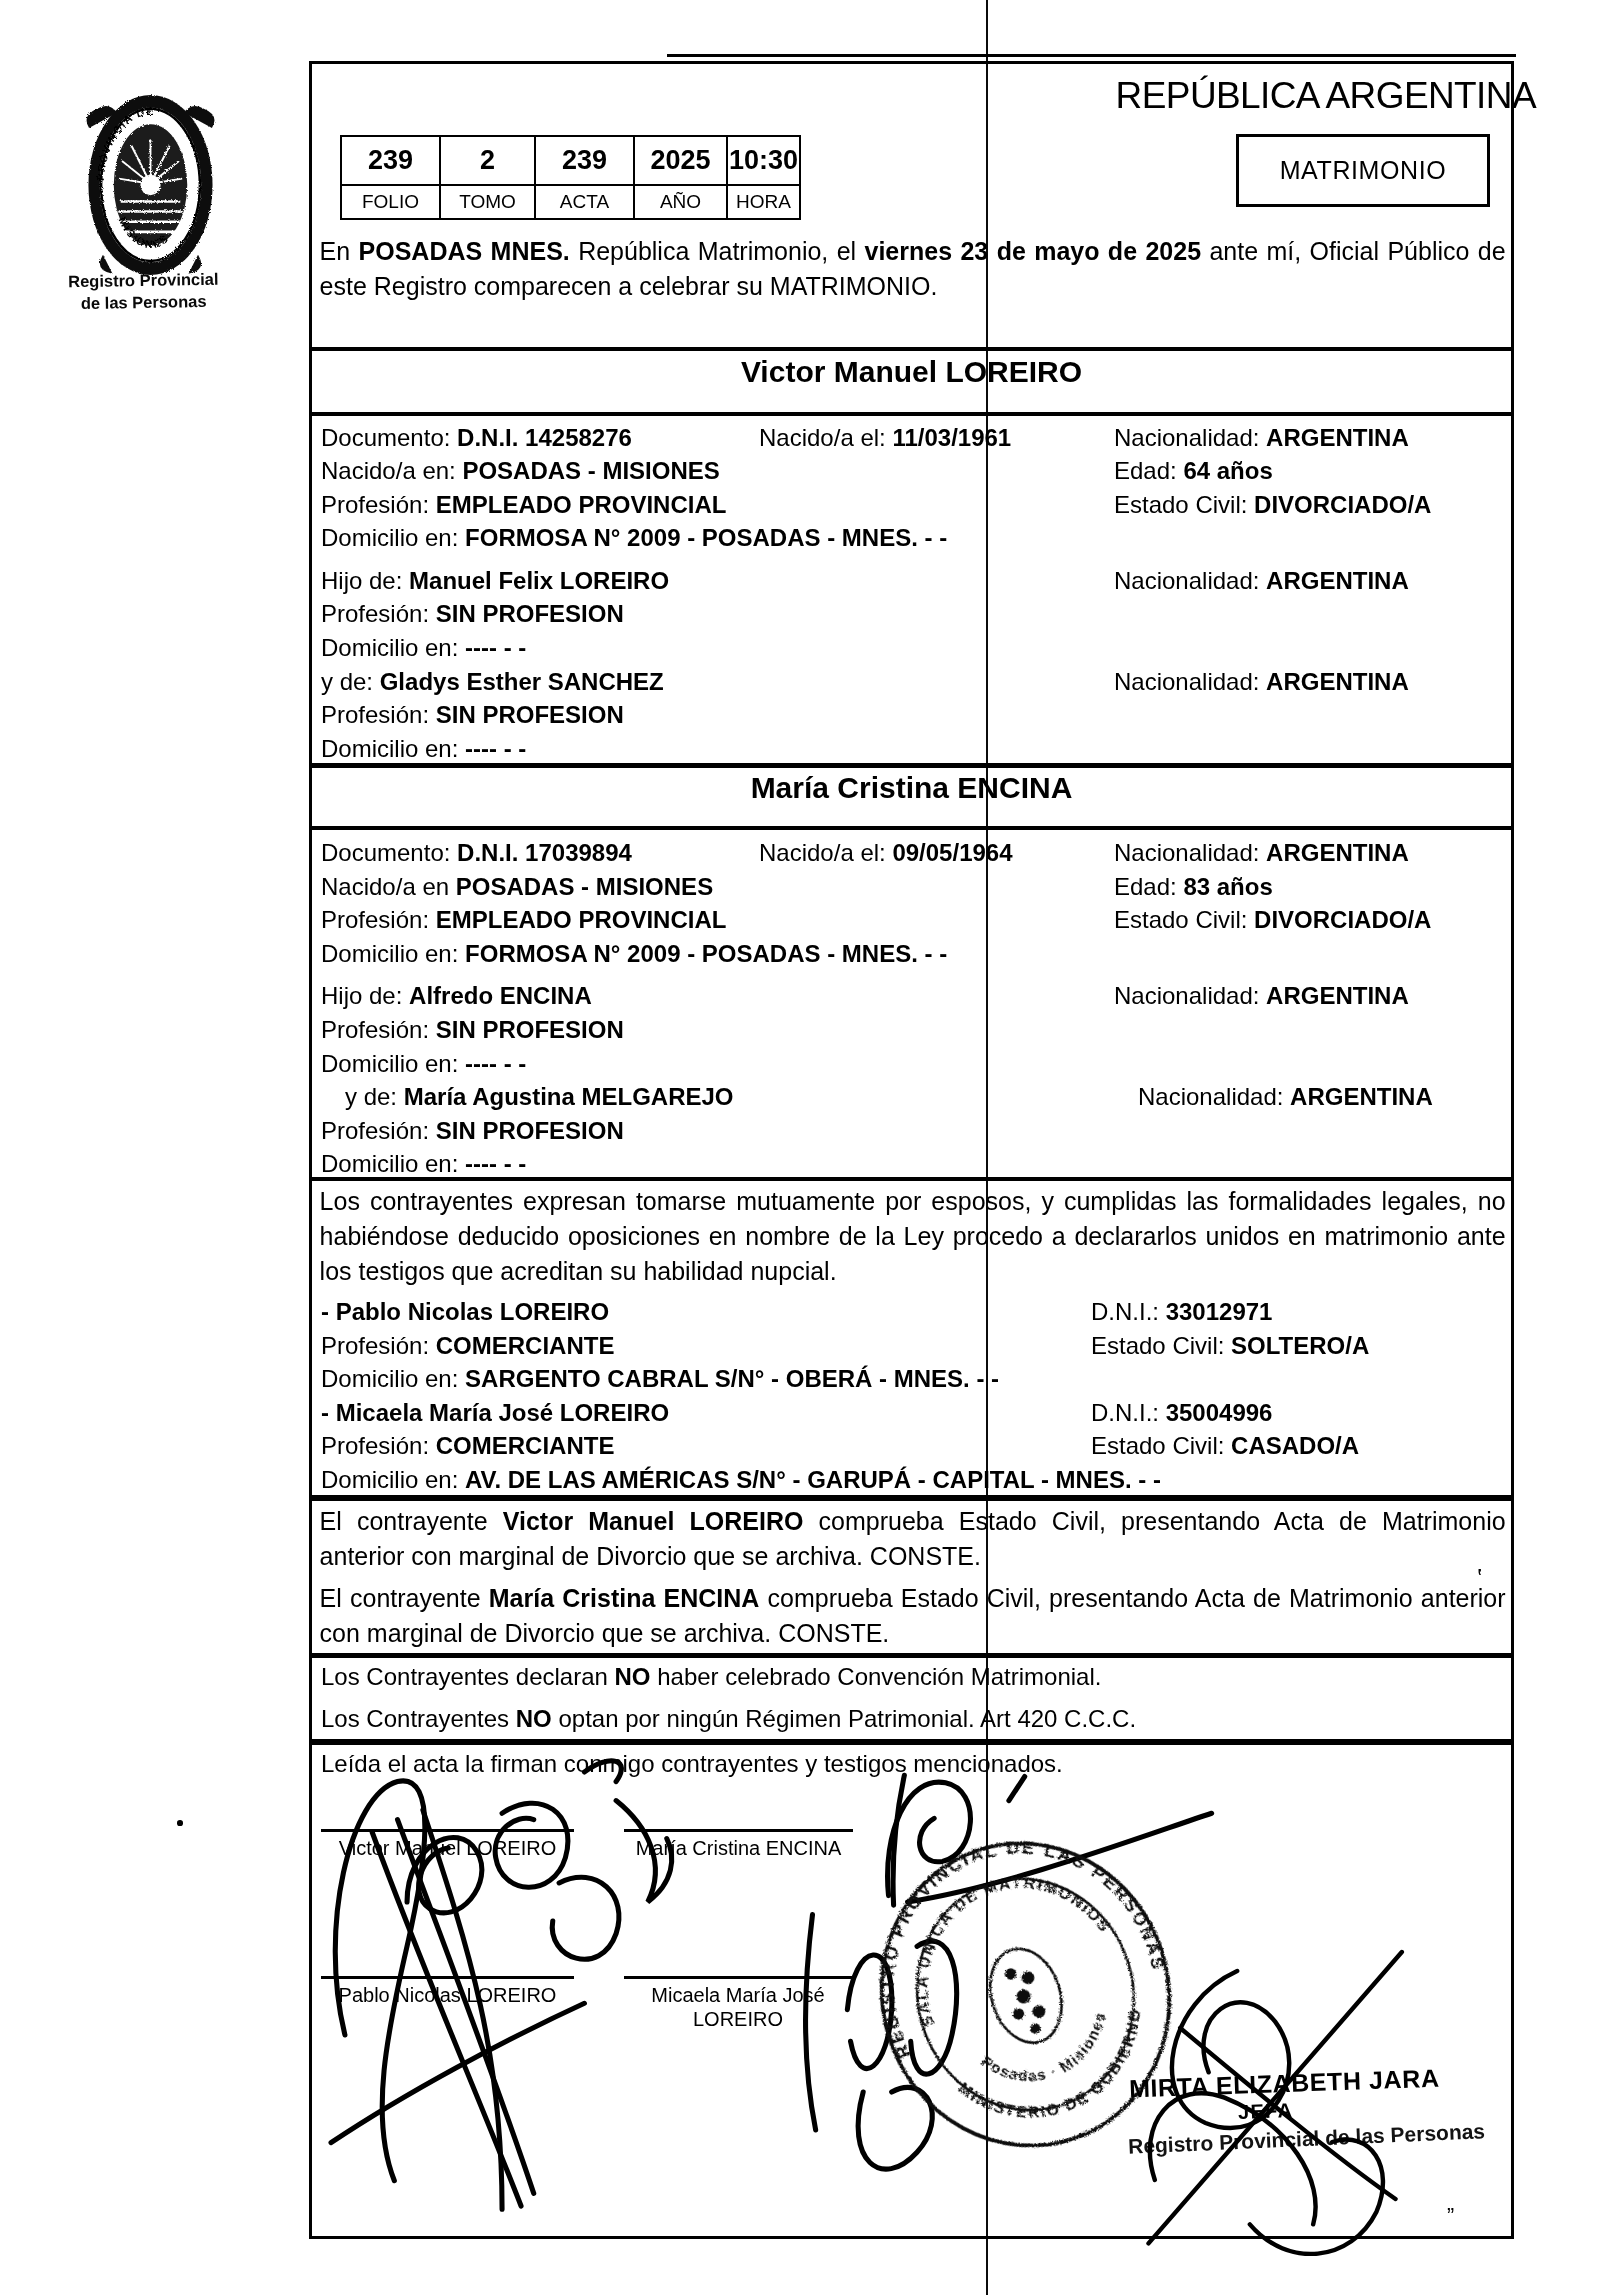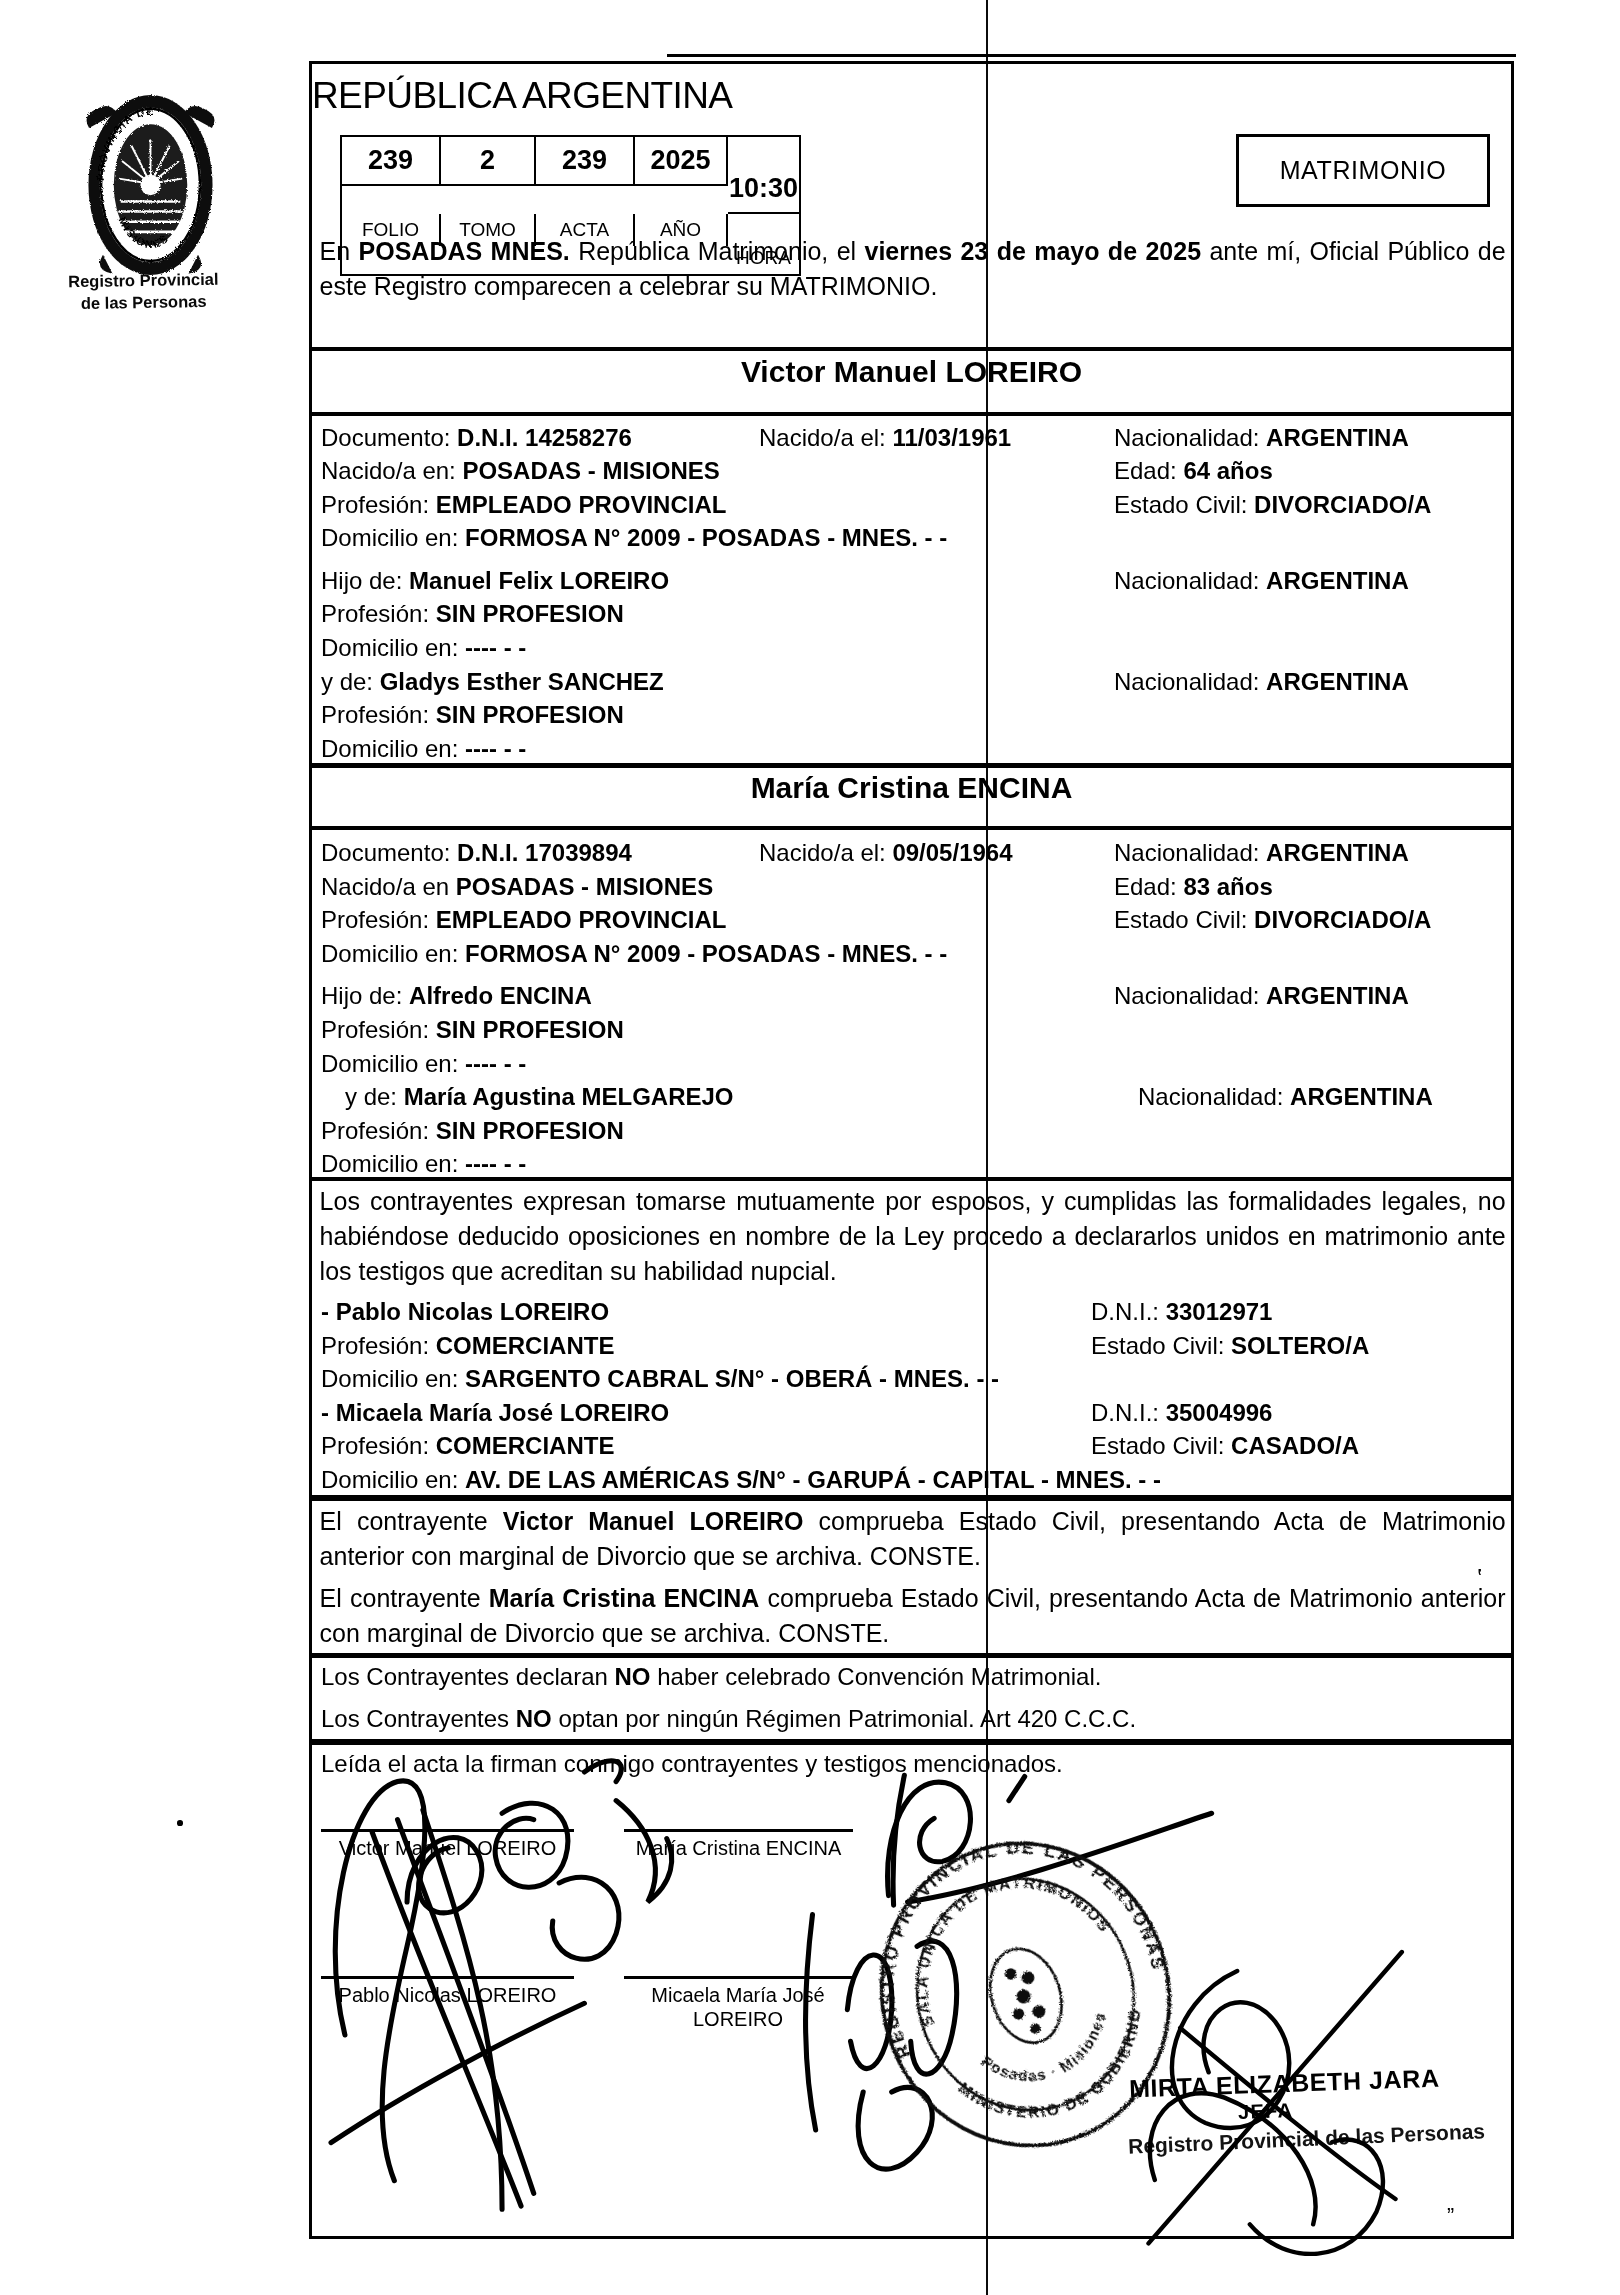--- a/index.html
+++ b/index.html
@@ -3,30 +3,30 @@
 <meta charset="utf-8">
 <style>
   html,body{margin:0;padding:0;background:#fff;}
   .page{position:relative;width:1620px;height:2295px;background:#fff;color:#000;
         font-family:"Liberation Sans",sans-serif;overflow:hidden;}
   .abs{position:absolute;}
   
   .doc{position:absolute;left:309px;top:61px;width:1205px;height:2178px;
        border:3.2px solid #000;box-sizing:border-box;}
   .hr{position:absolute;left:0;width:100%;background:#000;}
-  .doc-title{position:absolute;left:0;top:11.4px;width:100%;text-align:left;
-             font-size:37px;letter-spacing:-0.6px;white-space:nowrap;}
+  .doc-title{position:absolute;left:0;top:11.4px;width:100%;text-align:right;
+             font-size:37px;letter-spacing:-0.6px;white-space:nowrap;padding-left:25px;}
   
   .reg-table{position:absolute;left:28px;top:71px;border:2.5px solid #000;
              display:grid;grid-template-columns:99px 95px 99px 93px 71px;}
   .reg-v{height:47px;display:flex;align-items:center;justify-content:center;
          font-size:27px;font-weight:bold;border-right:2.5px solid #000;border-bottom:2.5px solid #000;}
   .reg-l{height:32px;display:flex;align-items:center;justify-content:center;
          font-size:19px;border-right:2.5px solid #000;}
-  .noR{border-right:none;margin-top:28px;}
+  .noR{border-right:none;}
   .mat-box{position:absolute;left:924px;top:70px;width:248px;height:67px;border:3.8px solid #000;
            display:flex;align-items:center;justify-content:center;font-size:25px;letter-spacing:0.6px;}
   
   .para{position:absolute;left:7.6px;width:1186px;font-size:25px;line-height:35px;
         text-align:justify;}
   .sec-h{position:absolute;left:0;width:100%;text-align:center;font-weight:bold;
          font-size:30px;}
   .row{position:absolute;left:9px;width:1184px;font-size:24px;line-height:29px;white-space:nowrap;}
   .cB{position:absolute;left:438px;top:0;}
   .cC{position:absolute;left:793px;top:0;}

